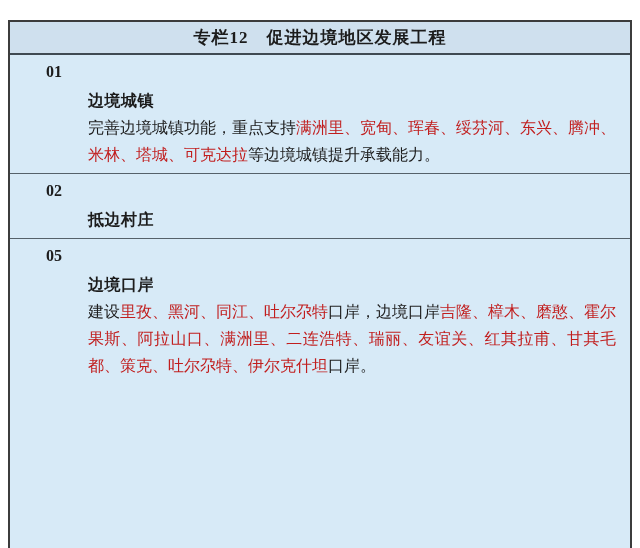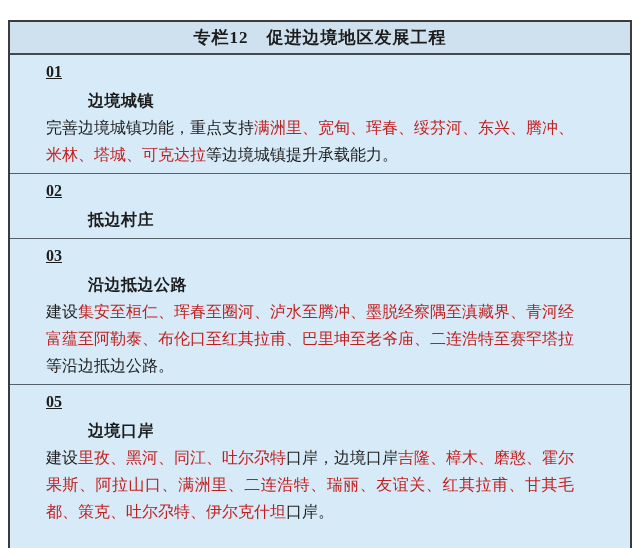--- a/index.html
+++ b/index.html
@@ -36,23 +36,24 @@
     letter-spacing:1px;
   }
   .section{
     padding:3px 14px 5px 36px;
     border-bottom:1px solid var(--separator);
     font-size:16px;
     line-height:27px;
   }
   .section:last-child{border-bottom:none;}
   .sec-header{display:flex;font-weight:bold;}
-  .num{display:inline-block;width:42px;flex:0 0 42px;text-decoration:underline;}
+  .num{display:inline-block;width:42px;flex:0 0 42px;}
   .sec-title{letter-spacing:0.5px;margin-top:29px;}
   .desc{
+    margin-left:42px;
     width:528px;
     text-align:justify;
     text-justify:inter-ideograph;
   }
   .desc span.red{color:var(--highlight-red);}
 </style>
 </head>
 <body>
 
 <div class="table">
@@ -66,27 +67,20 @@
     <div class="desc"><span>完善边境城镇功能，重点支持</span><span class="red">满洲里、宽甸、珲春、绥芬河、东兴、腾冲、米林、塔城、可克达拉</span><span>等边境城镇提升承载能力。</span></div>
   </div>
 
   <div class="section">
     <div class="sec-header">
       <span class="num">02</span>
       <span class="sec-title">抵边村庄</span>
     </div>
   </div>
 
-  <div class="section">
-    <div class="sec-header">
-      <span class="num">03</span>
-      <span class="sec-title">沿边抵边公路</span>
-    </div>
-    <div class="desc"><span>建设</span><span class="red">集安至桓仁、珲春至圈河、泸水至腾冲、墨脱经察隅至滇藏界、青河经富蕴至阿勒泰、布伦口至红其拉甫、巴里坤至老爷庙、二连浩特至赛罕塔拉</span><span>等沿边抵边公路。</span></div>
-  </div>
 
 
   <div class="section">
     <div class="sec-header">
       <span class="num">05</span>
       <span class="sec-title">边境口岸</span>
     </div>
     <div class="desc"><span>建设</span><span class="red">里孜、黑河、同江、吐尔尕特</span><span>口岸，边境口岸</span><span class="red">吉隆、樟木、磨憨、霍尔果斯、阿拉山口、满洲里、二连浩特、瑞丽、友谊关、红其拉甫、甘其毛都、策克、吐尔尕特、伊尔克什坦</span><span>口岸。</span></div>
   </div>
 </div>

